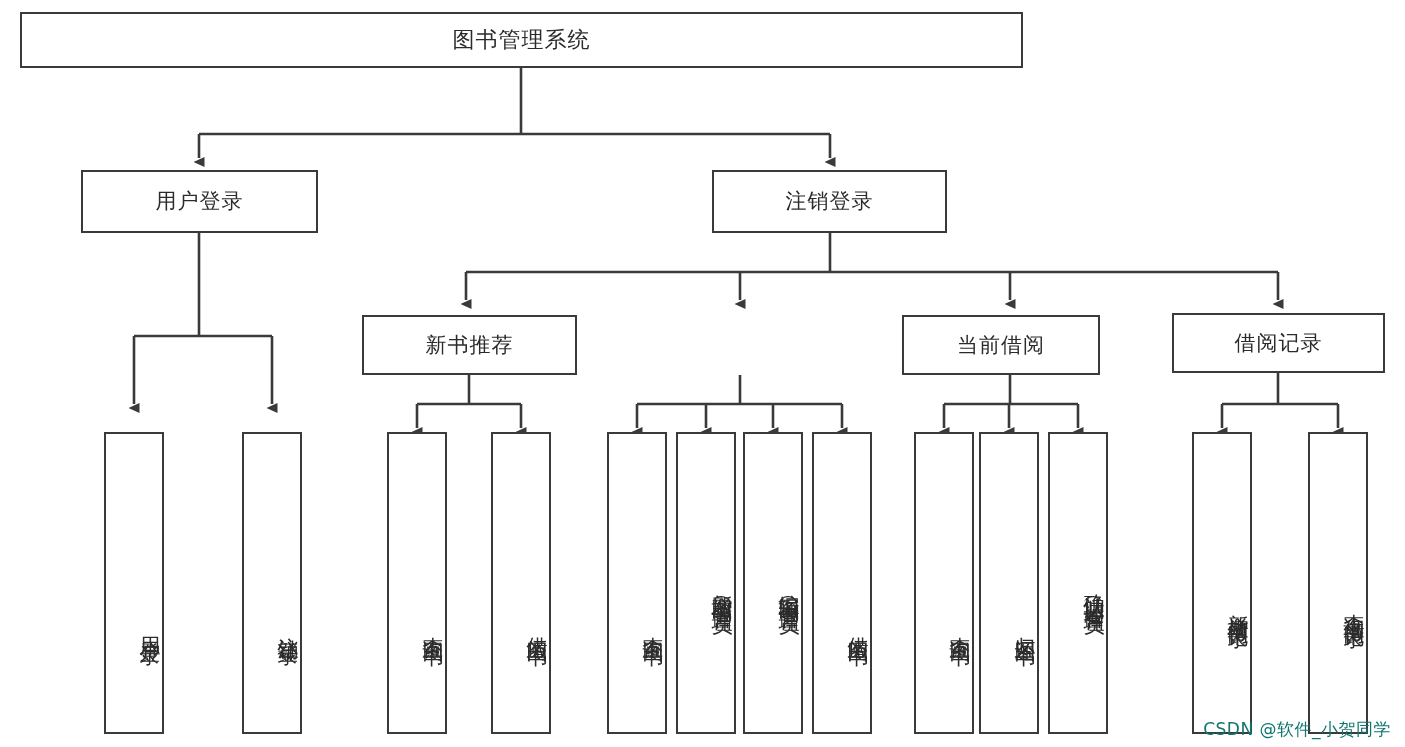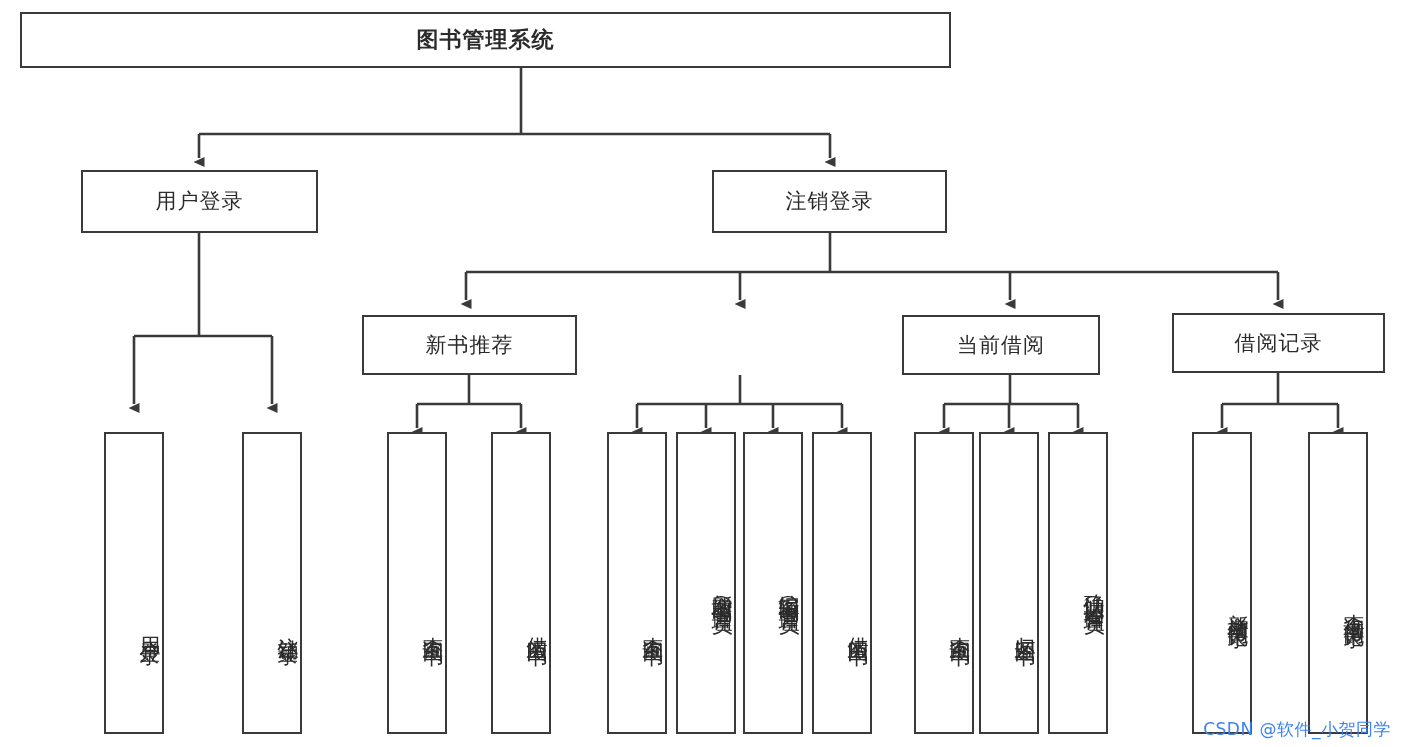--- a/index.html
+++ b/index.html
@@ -68,21 +68,21 @@
     margin-top: 40px;
   }
   .node.vertical.tall .vtext {
     margin-top: 8px;
   }
   .watermark {
     position: absolute;
     right: 14px;
     bottom: 6px;
     font-size: 17px;
-    color: #3b82f6;
+    color: #0f766e;
     letter-spacing: 0.5px;
     white-space: nowrap;
   }
 </style>
 </head>
 <body>
 
 <div id="diagram">
 
   <svg id="connector-layer" viewBox="0 0 1405 747" xmlns="http://www.w3.org/2000/svg">
@@ -128,21 +128,21 @@
       <path d="M1009,404 L1009,428" marker-end="url(#arrow)"></path>
       <path d="M1078,404 L1078,428" marker-end="url(#arrow)"></path>
 
       <path d="M1278,373 L1278,404"></path>
       <path d="M1222,404 L1338,404"></path>
       <path d="M1222,404 L1222,428" marker-end="url(#arrow)"></path>
       <path d="M1338,404 L1338,428" marker-end="url(#arrow)"></path>
     </g>
   </svg>
 
-  <div class="node horizontal root" style="left:20px; top:12px; width:931px; height:56px;font-weight:bold;">
+  <div class="node horizontal root" style="left:20px; top:12px; width:1003px; height:56px;">
     <span>图书管理系统</span>
   </div>
 
   <div class="node horizontal" style="left:81px; top:170px; width:237px; height:63px;">
     <span>用户登录</span>
   </div>
   <div class="node horizontal" style="left:712px; top:170px; width:235px; height:63px;">
     <span>注销登录</span>
   </div>
 

